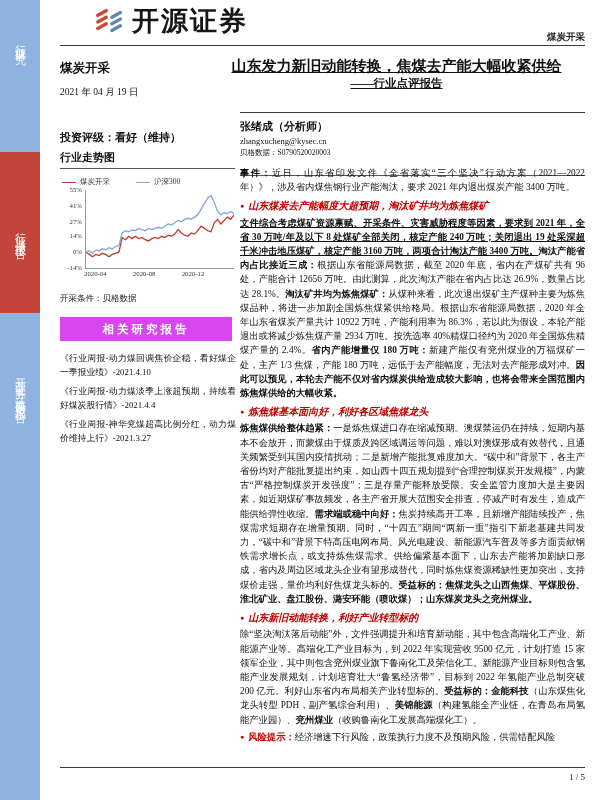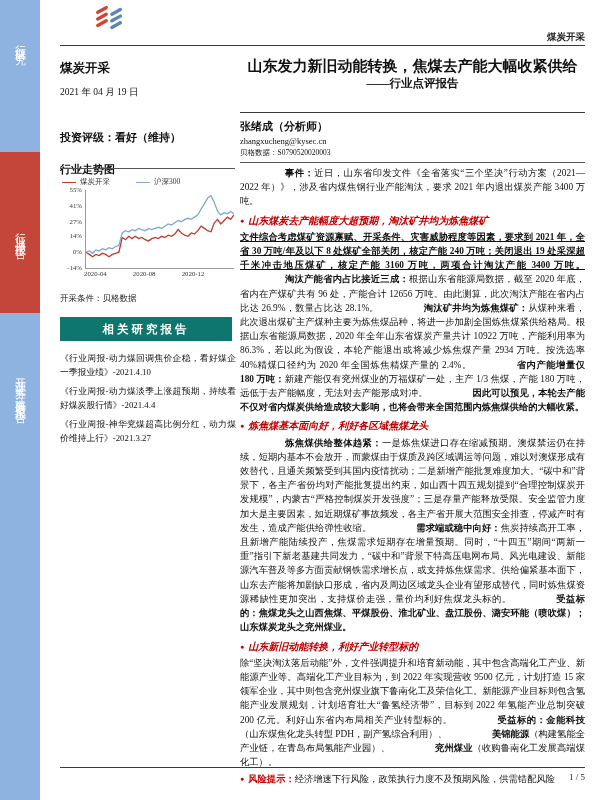--- a/index.html
+++ b/index.html
@@ -15,59 +15,59 @@
   .sb-bottom{position:absolute;top:370px;left:0;width:40px;display:flex;justify-content:center;}
   
   .logo{position:absolute;left:94px;top:3px;display:flex;align-items:center;}
   .logo-text{font-family:"Liberation Sans",sans-serif;font-weight:bold;font-size:27px;
              color:#161616;letter-spacing:2px;margin-left:6px;}
   
   .rule-top{position:absolute;left:60px;right:15px;top:45px;border-top:1.6px solid #3a3a3a;}
   .cat-tag{position:absolute;right:15px;top:31px;font-size:9.5px;font-weight:bold;color:#222;}
   .industry{position:absolute;left:60px;top:60px;font-size:12.5px;font-weight:bold;}
   .date{position:absolute;left:60px;top:86px;font-size:9.5px;}
-  .title-block{position:absolute;left:240px;top:56px;width:345px;}
+  .title-block{position:absolute;left:224px;top:56px;width:345px;text-decoration:underline;}
   .report-title{font-size:15px;font-weight:bold;text-align:center;line-height:1.35;}
   .report-subtitle{font-size:11.5px;font-weight:bold;text-align:center;}
   .rule-title{position:absolute;left:240px;top:112px;width:345px;border-top:1.6px solid #3a3a3a;}
   .rating{position:absolute;left:60px;top:121px;font-size:11px;font-weight:bold;margin-top:9px;}
   
-  .chart-title{position:absolute;left:60px;top:150px;font-size:11px;font-weight:bold;margin-top:12px;}
+  .chart-title{position:absolute;left:60px;top:150px;font-size:11px;font-weight:bold;}
   .rule-chart{position:absolute;left:60px;top:168px;width:175px;border-top:1px solid #555;}
   .legend{position:absolute;left:62px;top:177px;width:175px;display:flex;gap:26px;
           font-size:7.5px;color:#333;}
   .legend-item{display:flex;align-items:center;gap:4px;}
   .legend-swatch{display:inline-block;width:14px;height:0;border-top:1.6px solid;}
   .plot-wrap{position:absolute;left:60px;top:190px;width:176px;height:96px;}
   .y-axis{position:absolute;left:0;top:0;width:24px;height:78px;}
   .y-axis span{position:absolute;right:2px;font-size:6.8px;color:#333;}
   .plot{position:absolute;left:25px;top:0;width:148px;height:78px;
         border-left:1px solid #999;border-bottom:1px solid #999;}
   .x-axis{position:absolute;left:25px;top:80px;width:148px;height:12px;}
   .x-axis span{position:absolute;font-size:6.8px;color:#333;transform:translateX(-50%);}
   .chart-source{position:absolute;left:60px;top:293px;font-size:8.5px;color:#222;}
   
-  .related-box{position:absolute;left:60px;top:317px;width:172px;height:24px;background:#0f766e;
+  .related-box{position:absolute;left:60px;top:317px;width:172px;height:24px;background:#d946ef;
                color:#fff;font-size:11.5px;font-weight:bold;display:flex;align-items:center;
                justify-content:center;letter-spacing:3px;}
   .related-list{position:absolute;left:60px;top:351px;width:176px;}
   .related-item{font-size:8.8px;line-height:1.6;margin-bottom:5px;color:#111;text-align:justify;}
   
   .analyst{position:absolute;left:240px;top:119px;width:345px;border-bottom:1px solid #555;
-           padding-bottom:4px;}
+           padding-bottom:17px;}
   .analyst-name{font-size:11px;font-weight:bold;}
   .analyst-email{font-size:8.5px;margin-top:2px;}
   .analyst-cert{font-size:7.5px;margin-top:2px;}
   
   .body-col{position:absolute;left:240px;top:166px;width:345px;font-size:9.3px;
             line-height:14.2px;text-align:justify;}
   .body-col p{margin:0 0 3px 0;}
   .sec-h{color:#c00000;font-weight:bold;font-size:10px;margin:5px 0 2px 0;font-style:italic;}
   .bullet{color:#c00000;font-size:7px;margin-right:4px;vertical-align:1px;}
-  .run-b{font-weight:bold;margin-left:45px;}
+  .run-b{font-weight:bold;}
   .run-bu{font-weight:bold;text-decoration:underline;}
   .run-rh{font-weight:bold;color:#c00000;}
   
   .rule-footer{position:absolute;left:60px;right:15px;top:767px;border-top:1px solid #3a3a3a;}
   .footer-disclaimer{position:absolute;left:60px;top:772px;font-size:9px;color:#222;}
   .footer-page{position:absolute;right:15px;top:772px;font-size:9px;color:#222;}
 </style>
 </head>
 <body>
 
@@ -91,20 +91,21 @@
         <line x1="4" y1="9" x2="13" y2="4"></line>
         <line x1="4" y1="16" x2="13" y2="11"></line>
         <line x1="4" y1="23" x2="13" y2="18"></line>
       </g>
       <g stroke="#5c87b2" stroke-width="3.6" stroke-linecap="round">
         <line x1="19" y1="11" x2="28" y2="6"></line>
         <line x1="19" y1="18" x2="28" y2="13"></line>
         <line x1="19" y1="25" x2="28" y2="20"></line>
       </g>
     </svg>
+    <span class="logo-text">开源证券</span>
   </div>
 
   <div class="cat-tag">煤炭开采</div>
   <div class="rule-top"></div>
   <div class="industry">煤炭开采</div>
   <div class="date">2021 年 04 月 19 日</div>
   <div class="title-block">
     <div class="report-title">山东发力新旧动能转换，焦煤去产能大幅收紧供给</div>
     <div class="report-subtitle">——行业点评报告</div>
   </div>

